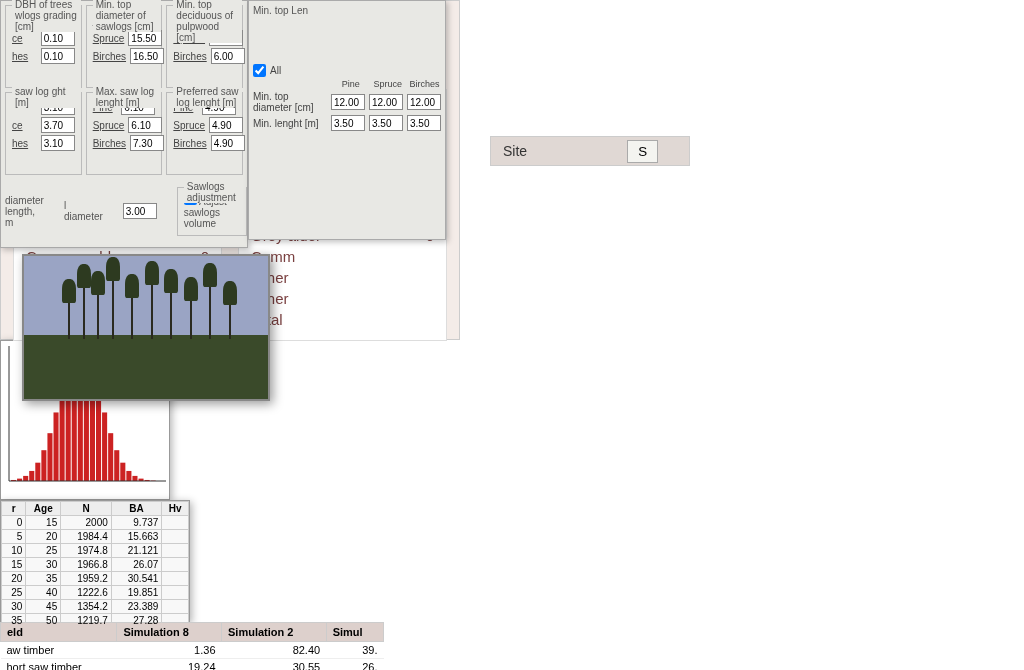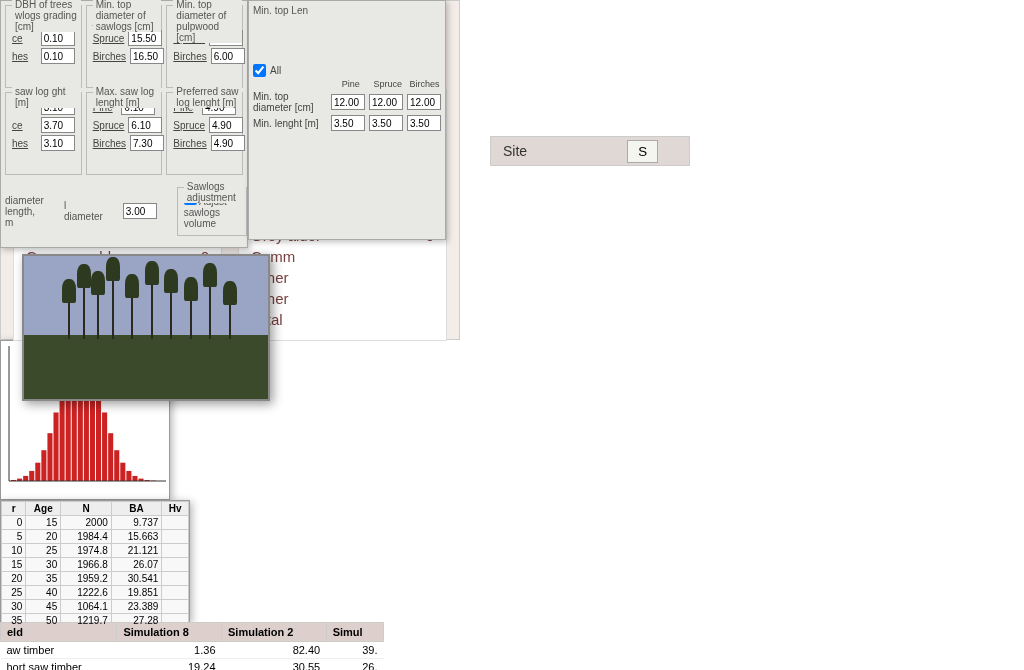--- a/index.html
+++ b/index.html
@@ -83,21 +83,21 @@
       <div class="row">
         <span class="row-label">Spruce</span>
         <input class="small-input" value="15.50" style="">
       </div>
       <div class="row">
         <span class="row-label">Birches</span>
         <input class="small-input" value="16.50" style="">
       </div>
     </div>
     <div class="groupbox">
-      <div class="groupbox-title">Min. top diameter of pulpwood [cm]</div>
+      <div class="groupbox-title">Min. top deciduous of pulpwood [cm]</div>
       <div class="row">
         <span class="row-label">Pine</span>
         <input class="small-input" value="7.00" style="">
       </div>
       <div class="row">
         <span class="row-label">Spruce</span>
         <input class="small-input" value="8.00" style="">
       </div>
       <div class="row">
         <span class="row-label">Birches</span>
@@ -373,21 +373,21 @@
         <tr>
           <td>25</td>
           <td>40</td>
           <td>1222.6</td>
           <td>19.851</td>
           <td></td>
         </tr>
         <tr>
           <td>30</td>
           <td>45</td>
-          <td>1064.1</td>
+          <td>1354.2</td>
           <td>23.389</td>
           <td></td>
         </tr>
         <tr>
           <td>35</td>
           <td>50</td>
           <td>1219.7</td>
           <td>27.28</td>
           <td></td>
         </tr>

